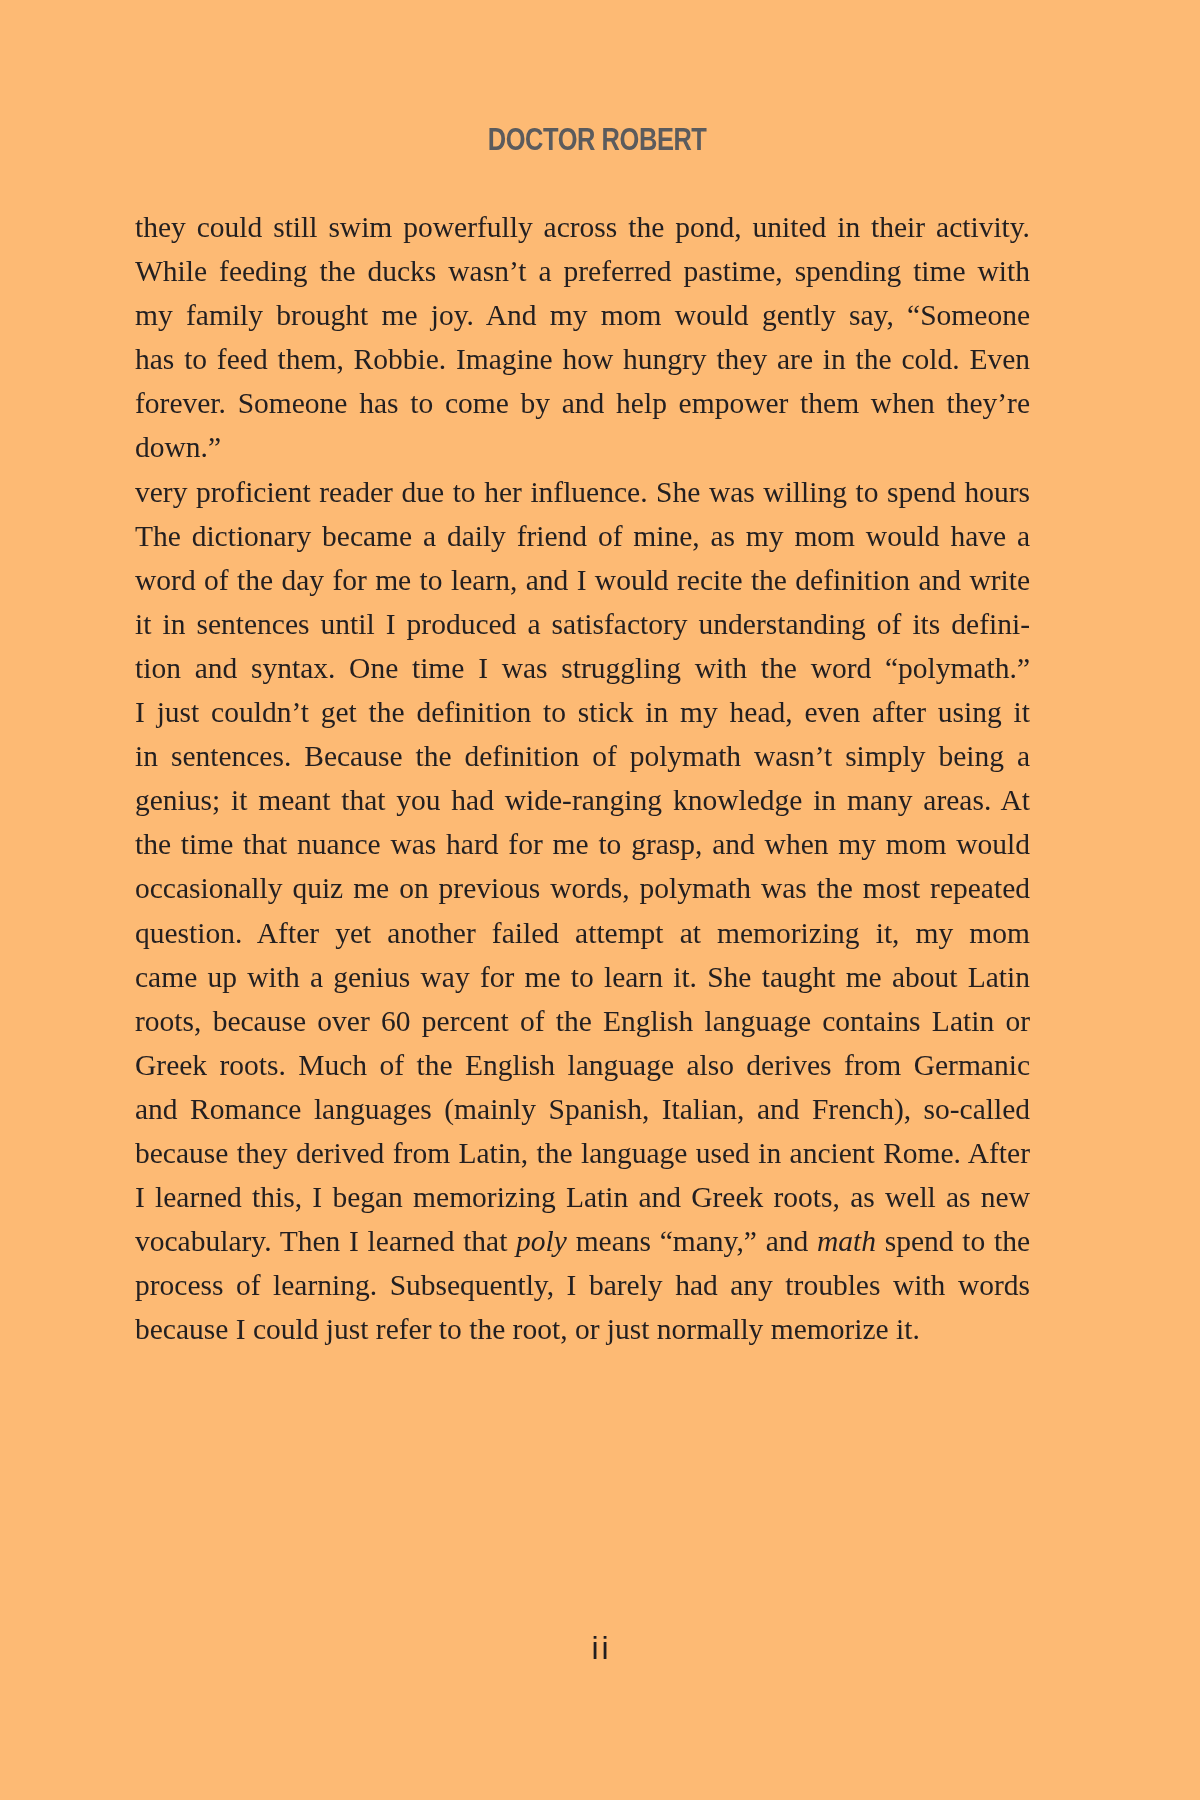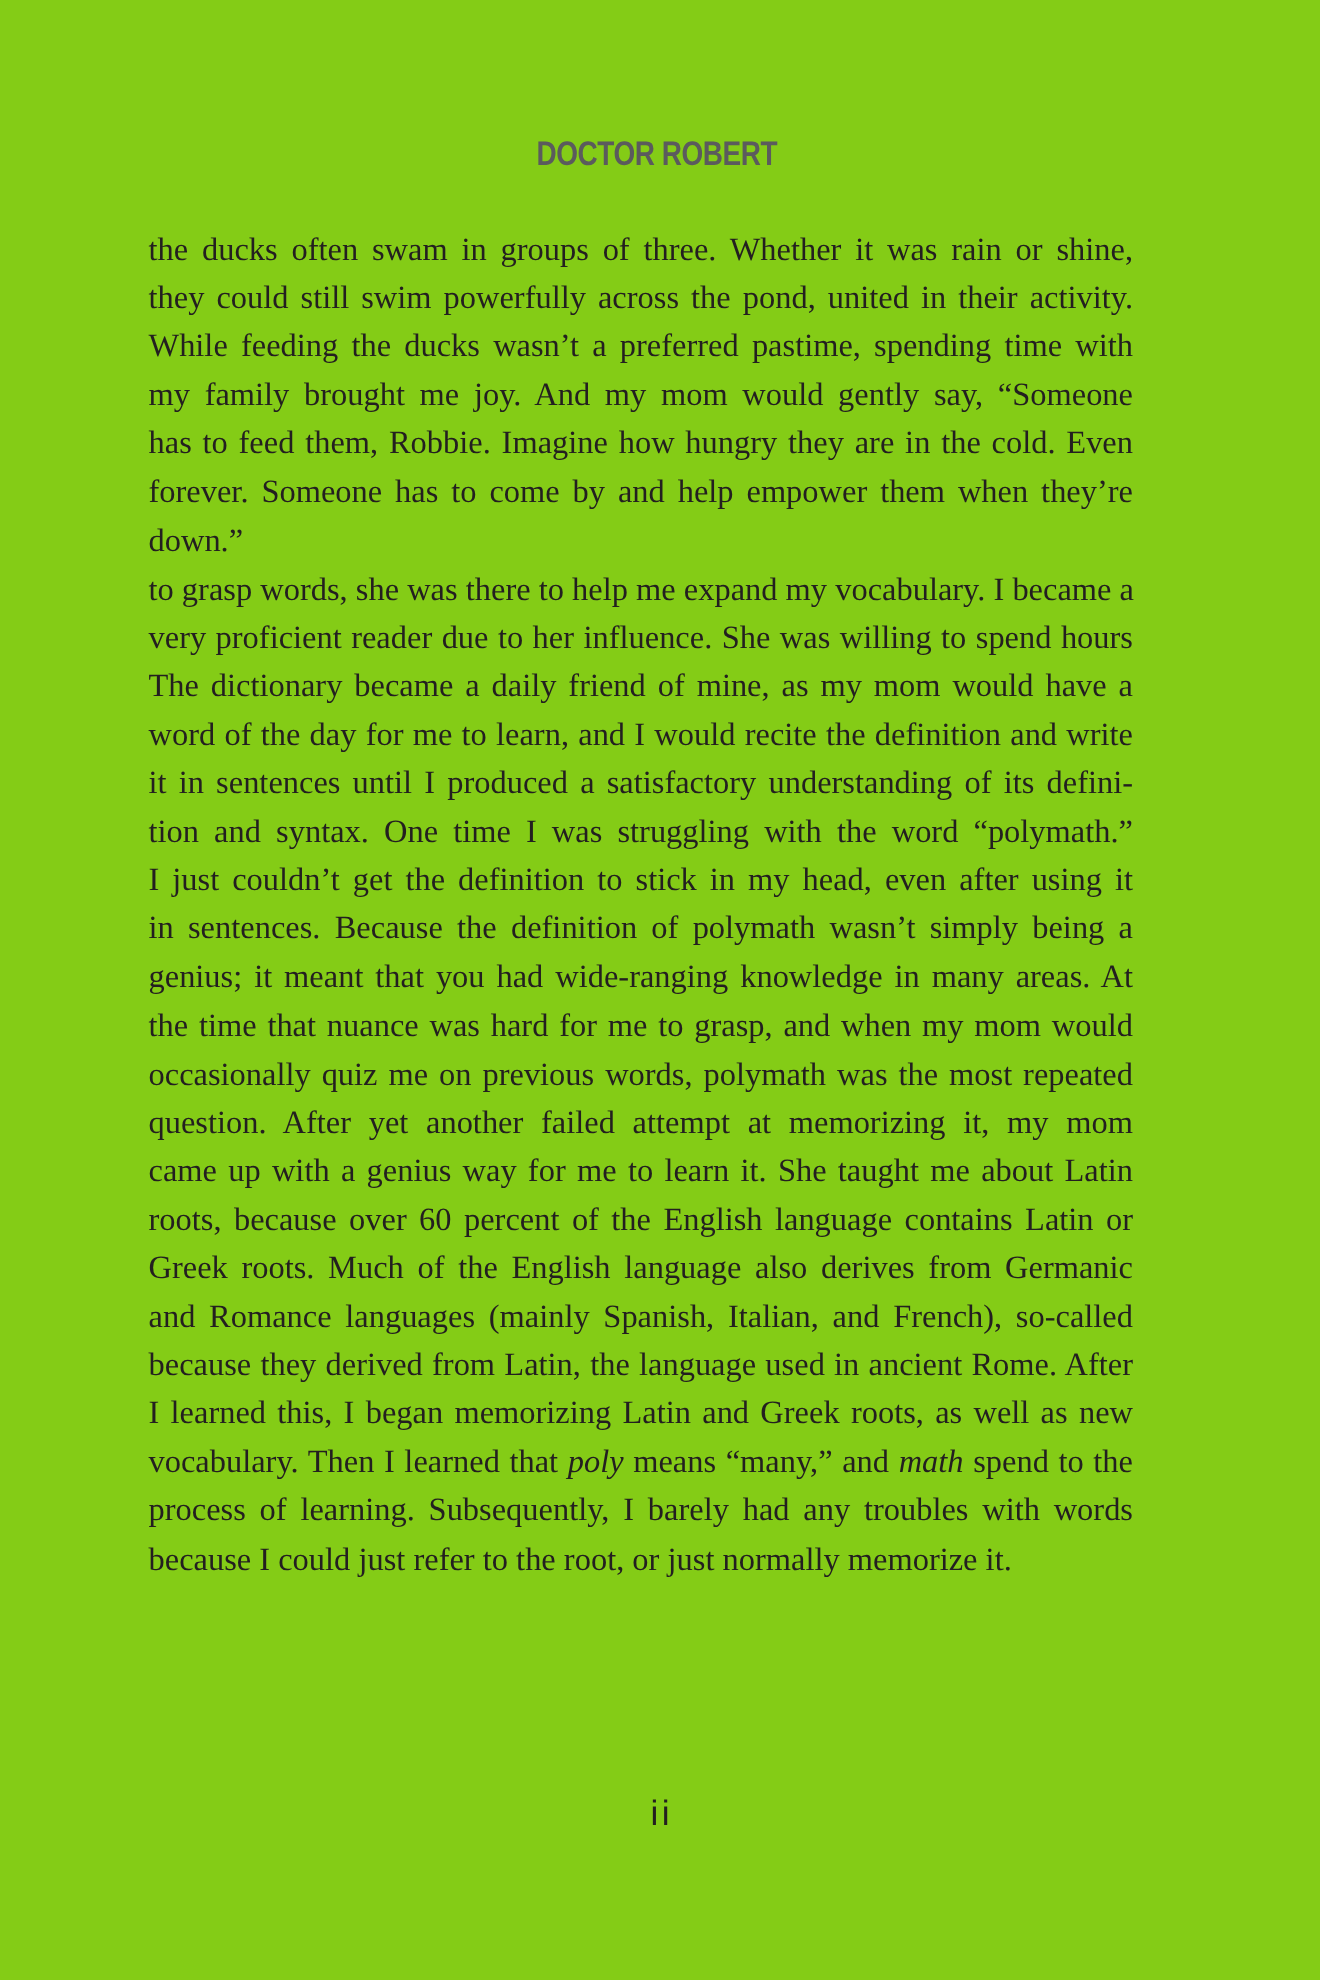--- a/index.html
+++ b/index.html
@@ -12,21 +12,21 @@
       height: 1800px;
       position: relative;
       overflow: hidden;
     }
     .page {
       position: absolute;
       left: 0;
       top: 0;
       width: 1200px;
       height: 1800px;
-      background: #84cc16;
+      background: #fdba74;
     }
     .running-head {
       position: absolute;
       top: 122px;
       left: 0;
       width: 1200px;
       text-align: center;
       font-family: "Liberation Sans", sans-serif;
       font-weight: bold;
       font-size: 31px;
@@ -79,30 +79,28 @@
     }
   </style>
 </head>
 <body>
 
 <div class="page">
   <div class="running-head">DOCTOR ROBERT</div>
 
   <div class="body-text">
     <p id="para1">
-        <span class="line">the ducks often swam in groups of three. Whether it was rain or shine,</span>
         <span class="line">they could still swim powerfully across the pond, united in their activity.</span>
         <span class="line">While feeding the ducks wasn’t a preferred pastime, spending time with</span>
         <span class="line">my family brought me joy. And my mom would gently say, “Someone</span>
         <span class="line">has to feed them, Robbie. Imagine how hungry they are in the cold. Even</span>
         <span class="line">forever. Someone has to come by and help empower them when they’re</span>
         <span class="line last">down.”</span>
       </p>
     <p id="para2">
-        <span class="line">to grasp words, she was there to help me expand my vocabulary. I became a</span>
         <span class="line">very proficient reader due to her influence. She was willing to spend hours</span>
         <span class="line">The dictionary became a daily friend of mine, as my mom would have a</span>
         <span class="line">word of the day for me to learn, and I would recite the definition and write</span>
         <span class="line">it in sentences until I produced a satisfactory understanding of its defini-</span>
         <span class="line">tion and syntax. One time I was struggling with the word “polymath.”</span>
         <span class="line">I just couldn’t get the definition to stick in my head, even after using it</span>
         <span class="line">in sentences. Because the definition of polymath wasn’t simply being a</span>
         <span class="line">genius; it meant that you had wide-ranging knowledge in many areas. At</span>
         <span class="line">the time that nuance was hard for me to grasp, and when my mom would</span>
         <span class="line">occasionally quiz me on previous words, polymath was the most repeated</span>

